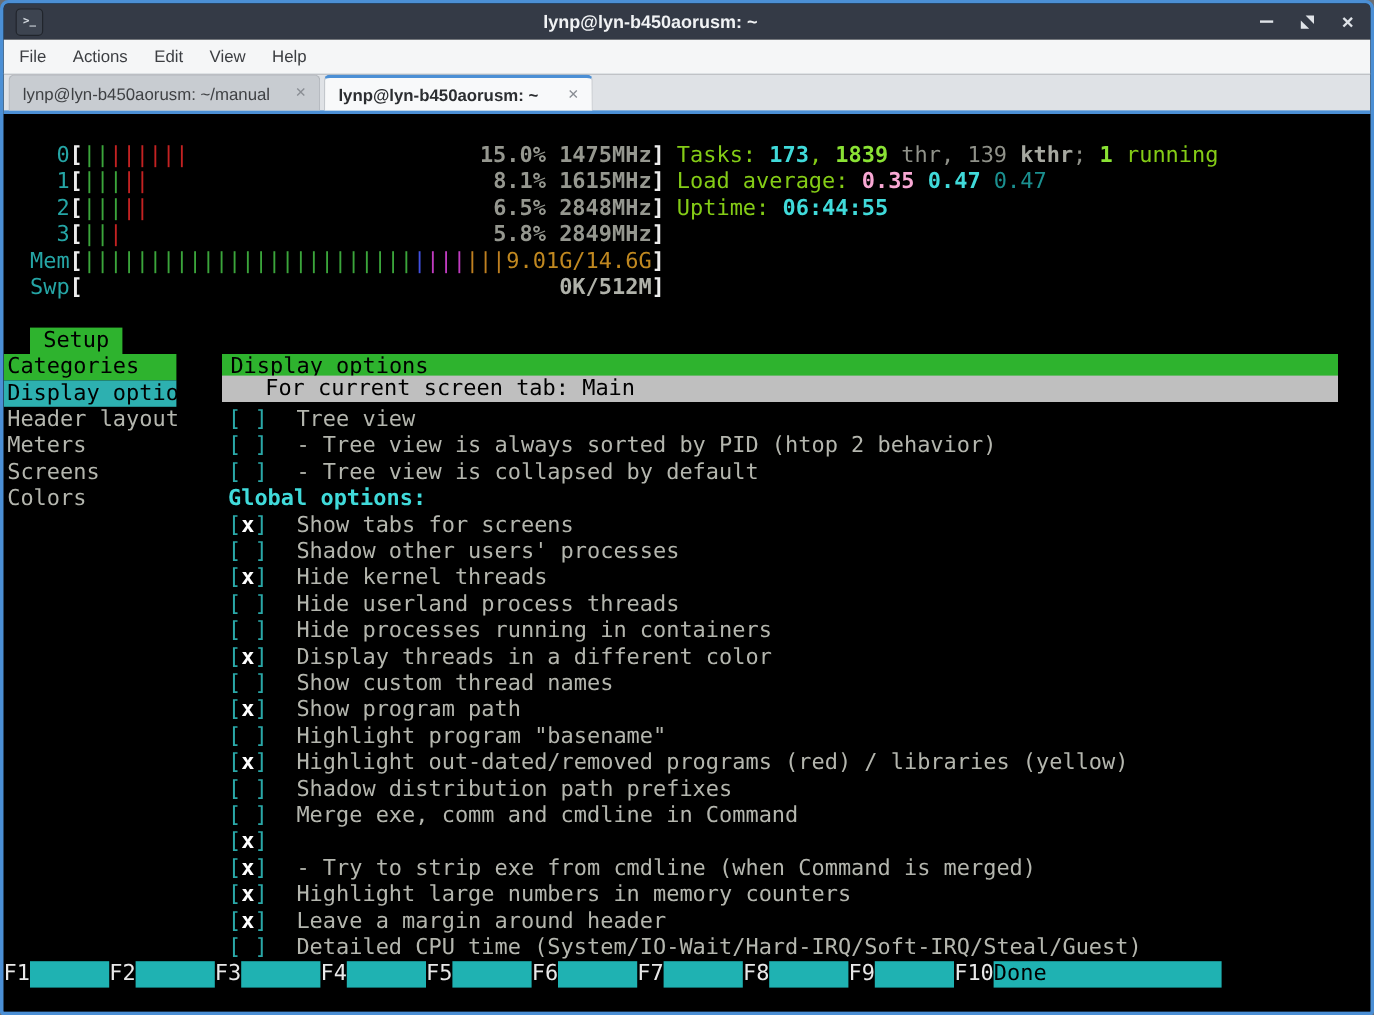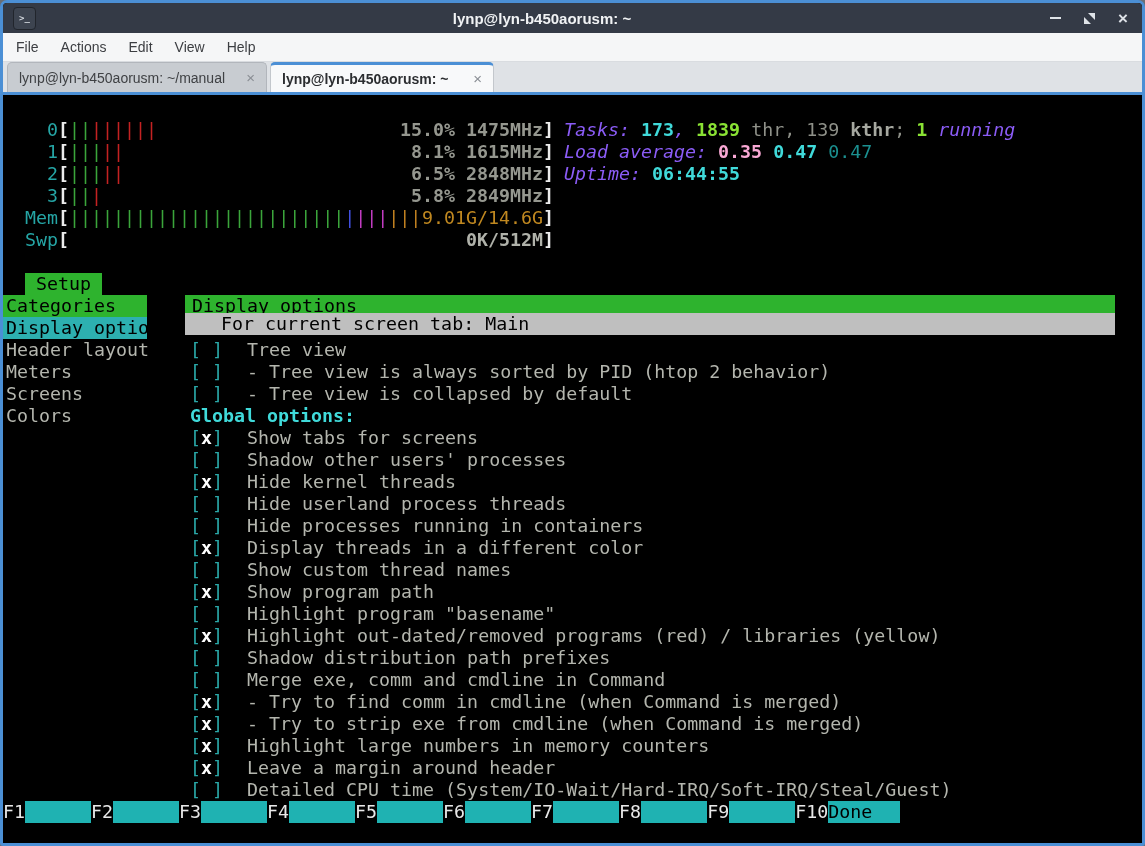--- a/index.html
+++ b/index.html
@@ -49,21 +49,21 @@
   .barea{display:inline-block;width:474px;height:22px;position:relative;vertical-align:top;}
   .bars{position:absolute;left:0;top:0;}
   .mtext{position:absolute;right:0;top:0;}
   .bar-green{color:#3ba53b;}.bar-red{color:#c42222;}.bar-blue{color:#4150e0;}
   .bar-magenta{color:#c13cc1;}.bar-orange{color:#c08020;}
   .tm-gray{color:#95978f;font-weight:bold;}
   .tm-orange{color:#c08820;}
   .tm-bgray{color:#b0b2aa;font-weight:bold;}
   
   .inforow{left:561px;}
-  .c-cyan{color:#8b5cf6;font-style:italic;}
+  .c-cyan{color:#84cc16;}
   .c-bcyan{color:#40dada;font-weight:bold;}
   .c-dcyan{color:#1b9090;}
   .c-bgreen{color:#8ae234;font-weight:bold;}
   .c-gray{color:#8f9189;}
   .c-bgray{color:#a6a8a0;font-weight:bold;}
   .c-bwhite{color:#f9a8d4;font-weight:bold;}
   
   .green-bg{background:#2eb32e;color:#000;}
   .sel{background:#2db0b0;color:#000;}
   .setup-tab{left:22px;width:77px;text-align:center;}
@@ -71,21 +71,21 @@
   .lp.green-bg,.lp.sel{color:#000;}
   .rp{left:182px;width:930px;padding-left:7px;box-sizing:border-box;}
   .subhead{background:#bfbfbf;color:#000;}
   .rp-row{left:182px;width:930px;}
   .cbwrap{position:absolute;left:5px;top:0;}
   .cb-bracket{color:#2aa8a8;}
   .cb-x{color:#fff;font-weight:bold;}
   .cb-label{position:absolute;left:62px;top:0;color:#b4b6ae;}
   .section-label{position:absolute;left:5px;top:0;color:#40dada;font-weight:bold;}
   
-  .fbar{left:0;width:897px;display:flex;align-items:stretch;}
+  .fbar{left:0;width:1015px;display:flex;align-items:stretch;}
   .fkey{color:#e8e8e8;flex:0 0 auto;}
   .fblock{background:#1fb2b2;color:#000;width:66px;flex:0 0 auto;}
   .fblock.last{flex:1 1 auto;width:auto;}
 </style>
 </head>
 <body>
 
 <div class="window">
   <div class="titlebar">
     <span class="app-icon">
@@ -149,20 +149,20 @@
       <div class="trow rp-row" style="top: 376px;"><span class="cbwrap"><span class="cb-bracket">[</span><span class="cb-x">x</span><span class="cb-bracket">]</span></span><span class="cb-label">Hide kernel threads</span></div>
       <div class="trow rp-row" style="top: 398px;"><span class="cbwrap"><span class="cb-bracket">[</span><span class="cb-x">&nbsp;</span><span class="cb-bracket">]</span></span><span class="cb-label">Hide userland process threads</span></div>
       <div class="trow rp-row" style="top: 420px;"><span class="cbwrap"><span class="cb-bracket">[</span><span class="cb-x">&nbsp;</span><span class="cb-bracket">]</span></span><span class="cb-label">Hide processes running in containers</span></div>
       <div class="trow rp-row" style="top: 442px;"><span class="cbwrap"><span class="cb-bracket">[</span><span class="cb-x">x</span><span class="cb-bracket">]</span></span><span class="cb-label">Display threads in a different color</span></div>
       <div class="trow rp-row" style="top: 464px;"><span class="cbwrap"><span class="cb-bracket">[</span><span class="cb-x">&nbsp;</span><span class="cb-bracket">]</span></span><span class="cb-label">Show custom thread names</span></div>
       <div class="trow rp-row" style="top: 486px;"><span class="cbwrap"><span class="cb-bracket">[</span><span class="cb-x">x</span><span class="cb-bracket">]</span></span><span class="cb-label">Show program path</span></div>
       <div class="trow rp-row" style="top: 508px;"><span class="cbwrap"><span class="cb-bracket">[</span><span class="cb-x">&nbsp;</span><span class="cb-bracket">]</span></span><span class="cb-label">Highlight program "basename"</span></div>
       <div class="trow rp-row" style="top: 530px;"><span class="cbwrap"><span class="cb-bracket">[</span><span class="cb-x">x</span><span class="cb-bracket">]</span></span><span class="cb-label">Highlight out-dated/removed programs (red) / libraries (yellow)</span></div>
       <div class="trow rp-row" style="top: 552px;"><span class="cbwrap"><span class="cb-bracket">[</span><span class="cb-x">&nbsp;</span><span class="cb-bracket">]</span></span><span class="cb-label">Shadow distribution path prefixes</span></div>
       <div class="trow rp-row" style="top: 574px;"><span class="cbwrap"><span class="cb-bracket">[</span><span class="cb-x">&nbsp;</span><span class="cb-bracket">]</span></span><span class="cb-label">Merge exe, comm and cmdline in Command</span></div>
-      <div class="trow rp-row" style="top: 596px;"><span class="cbwrap"><span class="cb-bracket">[</span><span class="cb-x">x</span><span class="cb-bracket">]</span></span><span class="cb-label">- Try to find comm in cmdline (when Command is merged)</span></div>
+      <div class="trow rp-row" style="top: 596px;"><span class="cbwrap"><span class="cb-bracket">[</span><span class="cb-x">x</span><span class="cb-bracket">]</span></span></div>
       <div class="trow rp-row" style="top: 618px;"><span class="cbwrap"><span class="cb-bracket">[</span><span class="cb-x">x</span><span class="cb-bracket">]</span></span><span class="cb-label">- Try to strip exe from cmdline (when Command is merged)</span></div>
       <div class="trow rp-row" style="top: 640px;"><span class="cbwrap"><span class="cb-bracket">[</span><span class="cb-x">x</span><span class="cb-bracket">]</span></span><span class="cb-label">Highlight large numbers in memory counters</span></div>
       <div class="trow rp-row" style="top: 662px;"><span class="cbwrap"><span class="cb-bracket">[</span><span class="cb-x">x</span><span class="cb-bracket">]</span></span><span class="cb-label">Leave a margin around header</span></div>
       <div class="trow rp-row" style="top: 684px;"><span class="cbwrap"><span class="cb-bracket">[</span><span class="cb-x">&nbsp;</span><span class="cb-bracket">]</span></span><span class="cb-label">Detailed CPU time (System/IO-Wait/Hard-IRQ/Soft-IRQ/Steal/Guest)</span></div>
       <div class="trow fbar" style="top: 706px;"><span class="fkey">F1</span><span class="fblock"></span><span class="fkey">F2</span><span class="fblock"></span><span class="fkey">F3</span><span class="fblock"></span><span class="fkey">F4</span><span class="fblock"></span><span class="fkey">F5</span><span class="fblock"></span><span class="fkey">F6</span><span class="fblock"></span><span class="fkey">F7</span><span class="fblock"></span><span class="fkey">F8</span><span class="fblock"></span><span class="fkey">F9</span><span class="fblock"></span><span class="fkey">F10</span><span class="fblock last">Done</span></div>
     </div>
 </div>
 
 </body></html>

